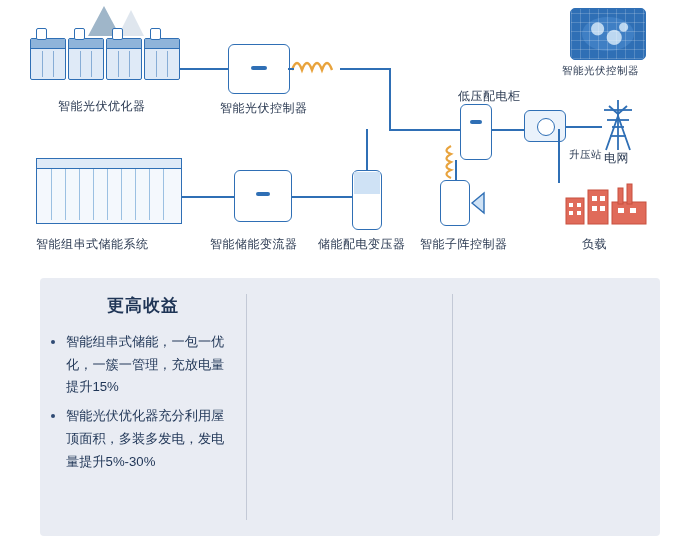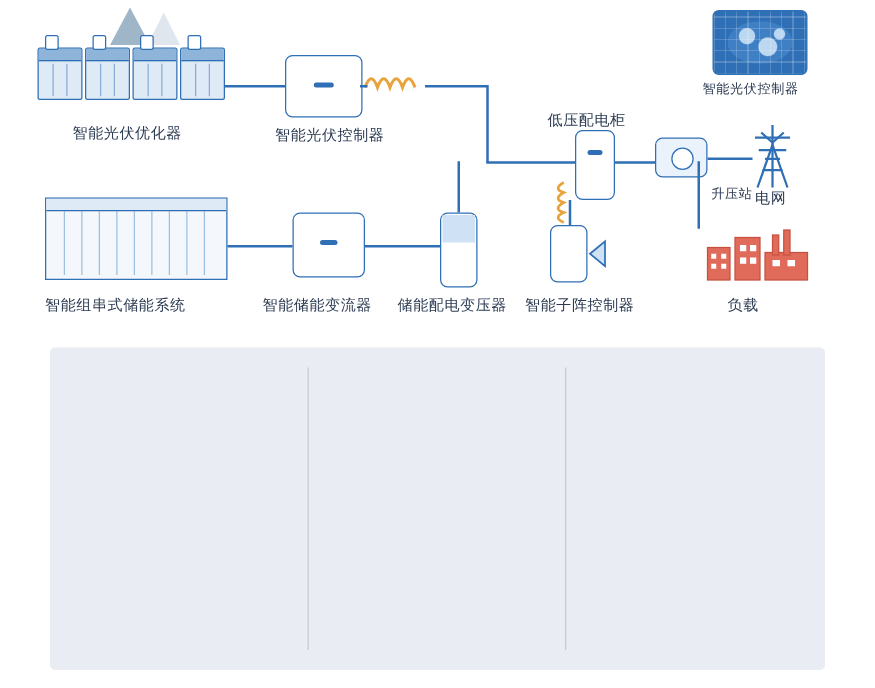--- a/index.html
+++ b/index.html
@@ -121,21 +121,21 @@
 
     <div class="cloud" style="left:570px;top:8px;width:76px;height:52px;">
       <div class="globe"></div>
       <div class="grid"></div>
     </div>
     <div class="lbl small" style="left:562px;top:64px;">智能光伏控制器</div>
 
     <div class="wire wv" style="left:389px;top:68px;height:62px;"></div>
     <div class="wire wh" style="left:389px;top:129px;width:170px;"></div>
 
-    <div class="lbl" style="left:438px;top:88px;">低压配电柜</div>
+    <div class="lbl" style="left:458px;top:88px;">低压配电柜</div>
     <div class="box" style="left:460px;top:104px;width:32px;height:56px;"></div>
     <div style="position:absolute;left:470px;top:120px;width:12px;height:4px;background:#2f6fb5;border-radius:2px;"></div>
 
     <div class="box fill" style="left:524px;top:110px;width:42px;height:32px;"></div>
     <div style="position:absolute;left:537px;top:118px;width:16px;height:16px;border:1.5px solid #2f6fb5;border-radius:50%;background:#fff;"></div>
     <div class="lbl small" style="left:521px;top:148px;margin-left:48px;">升压站</div>
 
     <div class="wire wh" style="left:566px;top:126px;width:36px;"></div>
 
     <div class="tower" style="left:596px;top:96px;">
@@ -222,19 +222,26 @@
     </div>
     <div class="lbl" style="left:582px;top:236px;">负载</div>
     <div class="wire wv" style="left:558px;top:129px;height:54px;"></div>
 
   </div>
 
   <div class="benefits">
     <div class="vsep" style="left:206px;"></div>
     <div class="vsep" style="left:412px;"></div>
 
+    <div class="bcol c1">
+      <div class="btitle">更高收益</div>
+      <ul class="blist">
+        <li><span>智能组串式储能，一包一优化，一簇一管理，充放电量提升15%</span></li>
+        <li><span>智能光伏优化器充分利用屋顶面积，多装多发电，发电量提升5%-30%</span></li>
+      </ul>
+    </div>
 
 
     <div class="bcol c3">
     </div>
   </div>
 
 </div>
 
 </body></html>

